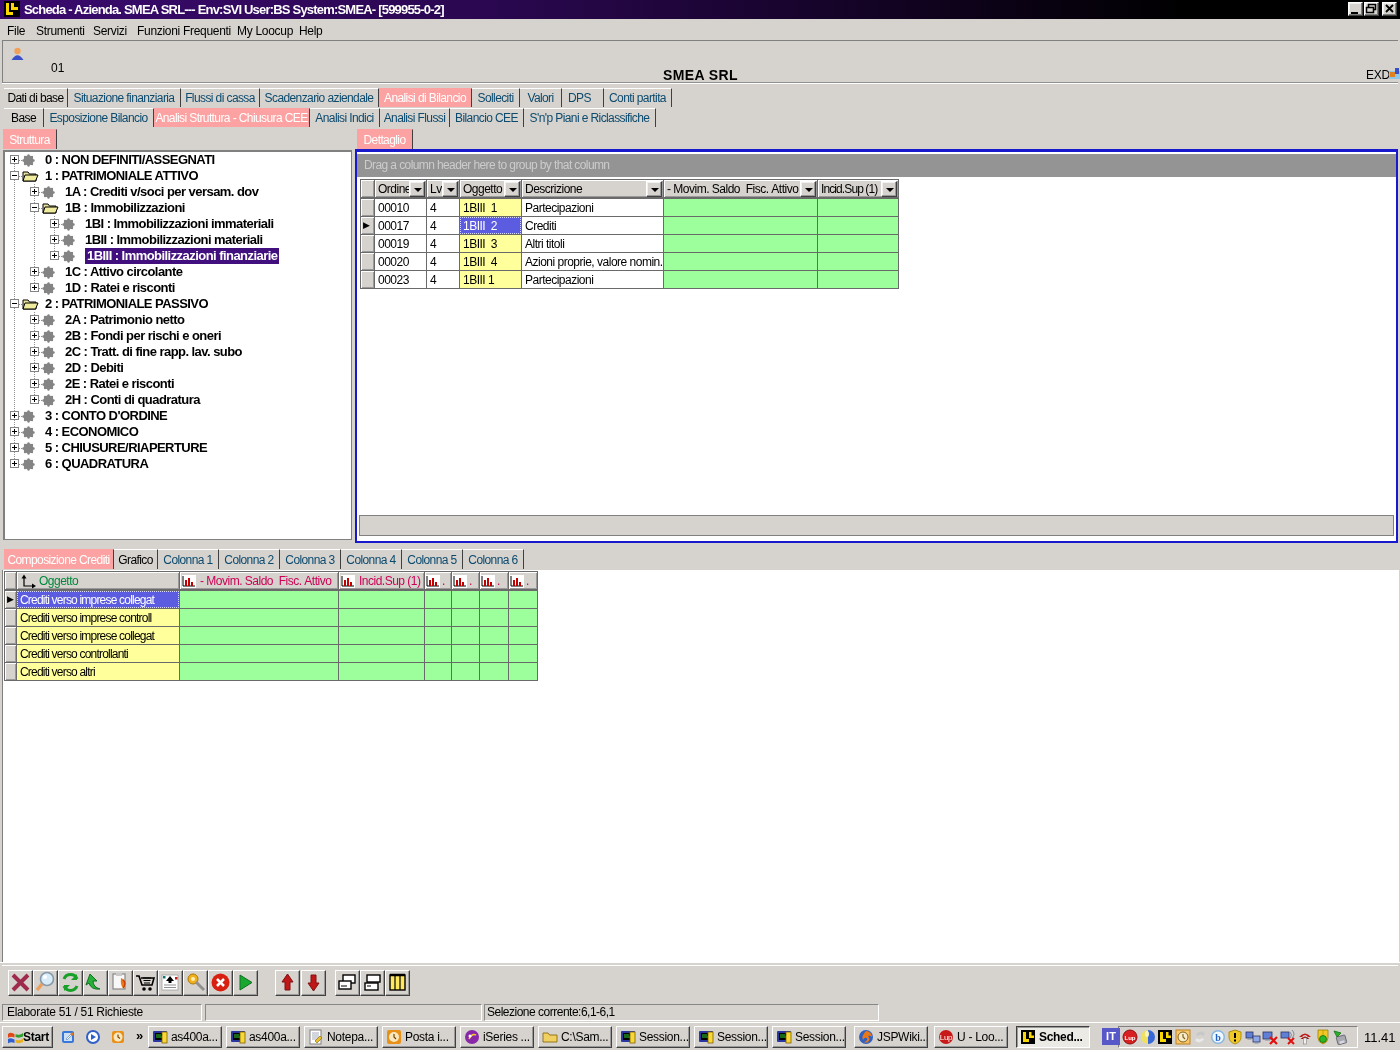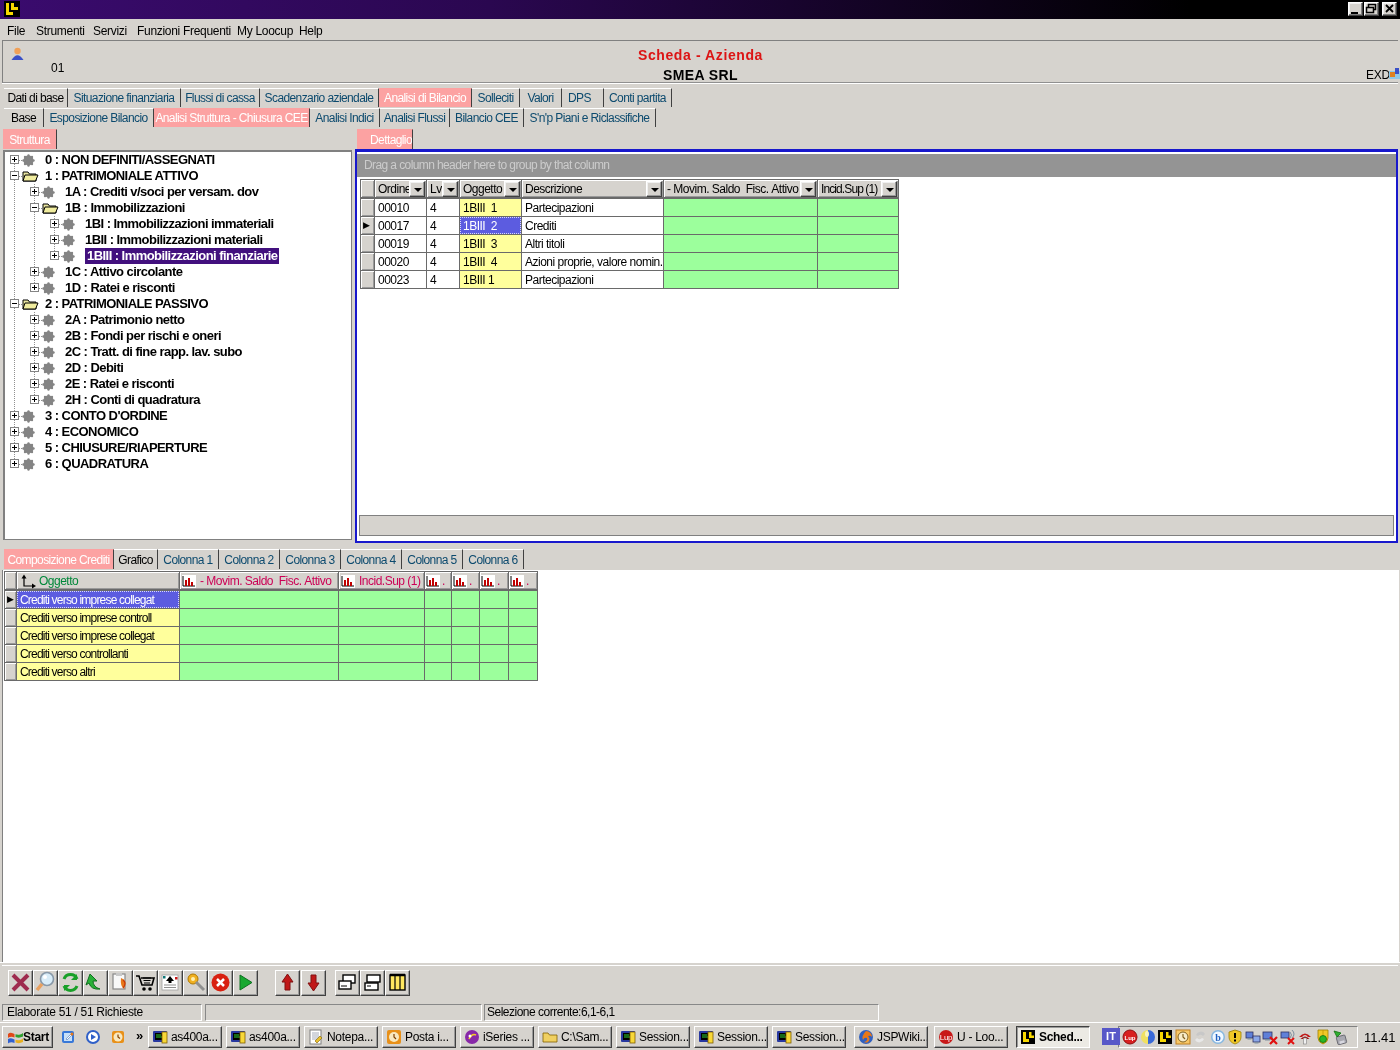--- a/index.html
+++ b/index.html
@@ -80,20 +80,21 @@
 </style>
 </head>
 <body>
 
 <div id="titlebar">
   <svg class="abs" style="left:4px; top:1px;" width="16" height="16" viewBox="0 0 16 16">
     <rect x="0" y="0" width="16" height="16" fill="#000"></rect>
     <path d="M2 2 V14 H9 V11 H5 V2 Z" fill="#F8D800"></path>
     <path d="M7 2 V9 H14 V6 H10 V2 Z" fill="#F8D800"></path>
   </svg>
+  <div class="ttext">Scheda - Azienda. SMEA SRL--- Env:SVI User:BS System:SMEA- [599955-0-2]</div>
   <div class="wbtn" style="left:1348px;">
       <svg width="13" height="12" viewBox="0 0 13 12">
         <rect x="2" y="9" width="7" height="2" fill="#000"></rect>
       </svg>
     </div>
   <div class="wbtn" style="left:1364px;">
       <svg width="13" height="12" viewBox="0 0 13 12">
         <rect x="3.5" y="1.5" width="7" height="5" fill="none" stroke="#000" stroke-width="1.5"></rect>
         <rect x="1.5" y="4.5" width="7" height="5" fill="#D6D3CE" stroke="#000" stroke-width="1.5"></rect>
       </svg>
@@ -113,21 +114,20 @@
   <span style="left:237px;">My Loocup</span>
   <span style="left:299px;">Help</span>
 </div>
 
 <div id="hband">
   <svg class="abs" style="left:8px; top:6px;" width="13" height="14" viewBox="0 0 13 14">
     <circle cx="6.5" cy="4" r="3.2" fill="#F0A058"></circle>
     <path d="M0.5 13 Q6.5 3.5 12.5 13 Z" fill="#3A50C8"></path>
   </svg>
   <div class="abs" style="left:24px; top:20px; font-size:12px;margin-left:24px;">01</div>
-  <div class="t1">Scheda - Azienda</div>
   <div class="t2">SMEA SRL</div>
   <div class="abs" style="left:1363px; top:27px; font-size:12px; letter-spacing:-0.3px;">EXD</div>
   <svg class="abs" style="left:1385px; top:26px;" width="13" height="13" viewBox="0 0 13 13">
     <rect x="1" y="4" width="11" height="8" fill="#90C8E8"></rect>
     <rect x="2" y="5" width="5" height="5" fill="#E08020"></rect>
     <path d="M7 1 L11 1 L11 7 L7 7 Z" fill="#3A50C8"></path>
   </svg>
 </div>
 
 <div class="ftab black" style="left:4px; top:88px; width:64px; height:19px; line-height:19px;">Dati di base</div>
@@ -142,21 +142,21 @@
   </div>
 <div class="ftab blue" style="left:604px; top:88px; width:68px; height:19px; line-height:19px;">Conti partita</div>
 <div class="ftab black" style="left:4px; top:108px; width:40px; height:19px; line-height:19px;">Base</div>
 <div class="ftab blue" style="left:44px; top:108px; width:110px; height:19px; line-height:19px;">Esposizione Bilancio</div>
 <div class="ftab sel" style="left:154px; top:108px; width:156px; height:19px; line-height:19px;">Analisi Struttura - Chiusura CEE</div>
 <div class="ftab blue" style="left:310px; top:108px; width:70px; height:19px; line-height:19px;">Analisi Indici</div>
 <div class="ftab blue" style="left:380px; top:108px; width:70px; height:19px; line-height:19px;">Analisi Flussi</div>
 <div class="ftab blue" style="left:450px; top:108px; width:74px; height:19px; line-height:19px;">Bilancio CEE</div>
 <div class="ftab blue" style="left:524px; top:108px; width:132px; height:19px; line-height:19px;">S'n'p Piani e Riclassifiche</div>
 <div class="ftab sel" style="left:3px; top:129px; width:54px; height:20px; line-height:20px;">Struttura</div>
-<div class="ftab sel" style="left:357px; top:129px; width:56px; height:20px; line-height:20px;text-align:right;">Dettaglio</div>
+<div class="ftab sel" style="left:357px; top:129px; width:56px; height:20px; line-height:20px;">Dettaglio</div>
 
 <div id="treepanel"></div>
 <div class="vdot" style="left:14px; top:160px; height:304px;"></div>
 <div class="vdot" style="left:34px; top:184px; height:104px;"></div>
 <div class="vdot" style="left:34px; top:312px; height:88px;"></div>
 <div class="vdot" style="left:54px; top:216px; height:40px;"></div>
 <div class="trow" style="left:0; top:152px; width:345px;">
     <div class="hdot" style="left:19px; top:8px; width:3px;"></div>
     <div class="pm plus" style="left:10px;"></div>
     <svg class="abs" style="left:22px; top:2px;" width="13" height="13" viewBox="0 0 13 13">

